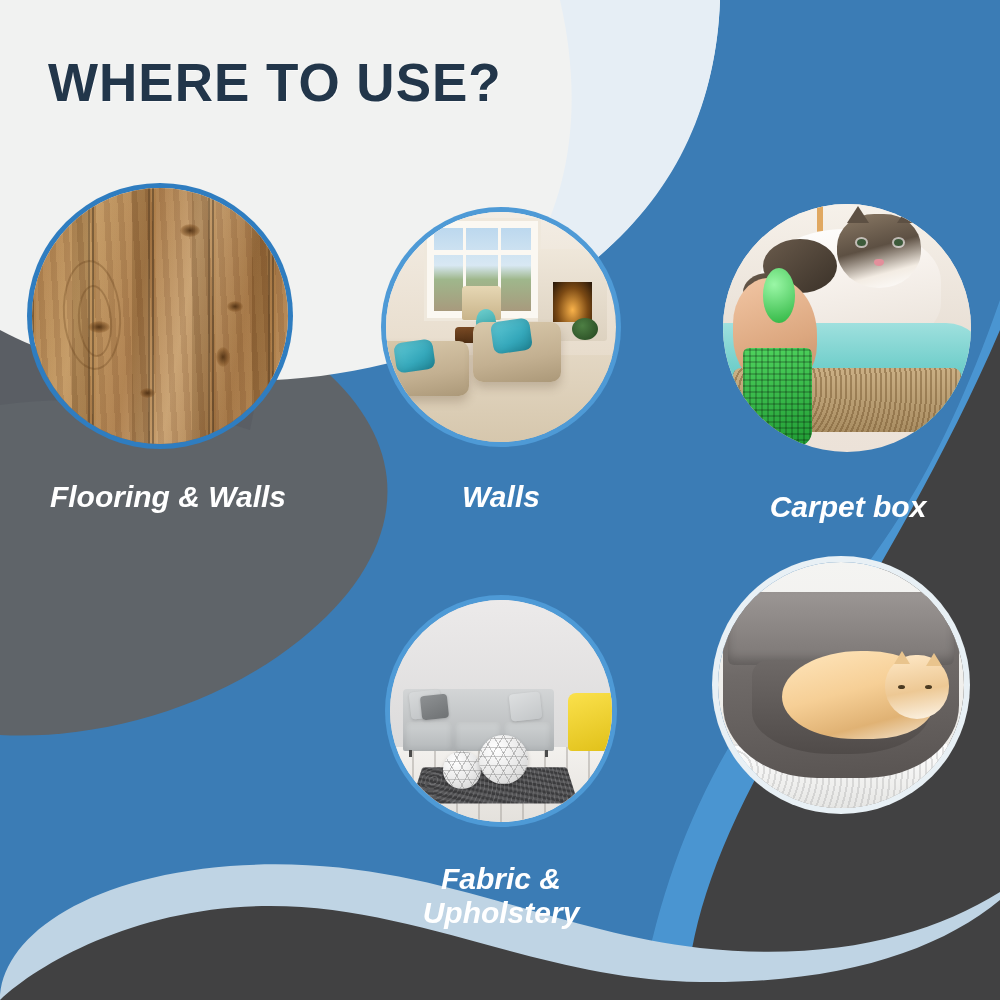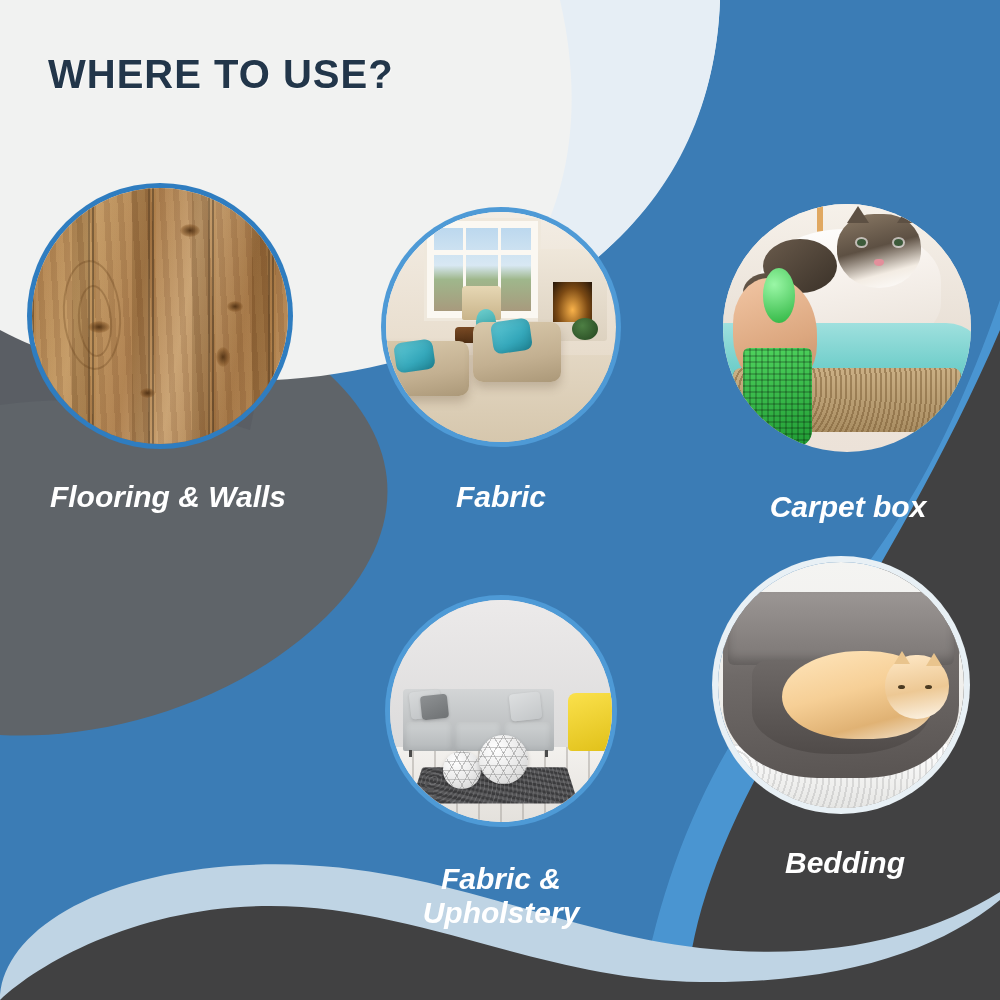--- a/index.html
+++ b/index.html
@@ -11,21 +11,21 @@
     position:relative;
   }
   #stage { position:absolute; inset:0; width:1000px; height:1000px; }
 
   
   #bg { position:absolute; inset:0; width:1000px; height:1000px; }
 
   
   .title {
     position:absolute; left:48px; top:52px;
-    font-size:40px; font-weight:700; letter-spacing:1px;
+    font-size:53px; font-weight:700; letter-spacing:1px;
     color:#22364a; white-space:nowrap;
     text-shadow:1px 1px 0 rgba(255,255,255,.55);
   }
 
   
   .grid { position:absolute; inset:0;font-style:italic; }
   .cell { position:absolute; }
 
   .circle {
     position:absolute; border-radius:50%;
@@ -378,21 +378,21 @@
           <div class="floor"></div>
           <div class="tbl" style="left:30%; top:50%; width:26%; height:7%;"></div>
           <div class="lamp" style="left:33%; top:32%; width:17%; height:15%;"></div>
           <div class="vase" style="left:39%; top:42%; width:9%; height:11%;"></div>
           <div class="sofa" style="left:-4%; top:56%; width:40%; height:24%;"></div>
           <div class="pil" style="left:4%; top:56%; width:17%; height:13%;"></div>
           <div class="sofa" style="left:38%; top:48%; width:38%; height:26%;"></div>
           <div class="pil" style="left:46%; top:47%; width:17%; height:14%;"></div>
         </div>
       </div>
-      <div class="label" style="top:268px;">Fabric</div>
+      <div class="label" style="top:268px;">Walls</div>
     </div>
 
     <div class="cell" style="left:708px; top:204px; width:280px; height:344px;">
       <div class="circle" style="left:15px; top:0; width:248px; height:248px;">
         <div class="photo litter">
           <div class="wall"></div>
           <div class="stripe"></div>
           <div class="catbody"></div>
           <div class="catpatch" style="left:16%; top:14%; width:30%; height:22%;"></div>
           <div class="catpatch" style="left:8%;  top:28%; width:20%; height:16%;"></div>
@@ -449,17 +449,16 @@
           <div class="rimback"></div>
           <div class="inner"></div>
           <div class="cat"></div>
           <div class="cathead2"></div>
           <div class="ear2" style="right:22%; top:36%;"></div>
           <div class="ear2" style="right:9%;  top:37%;"></div>
           <div class="eye2" style="right:24%; top:50%;"></div>
           <div class="eye2" style="right:13%; top:50%;"></div>
         </div>
       </div>
-      <div class="label" style="top:284px;">Bedding</div>
     </div>
 
   </div>
 </div>
 
 </body></html>

